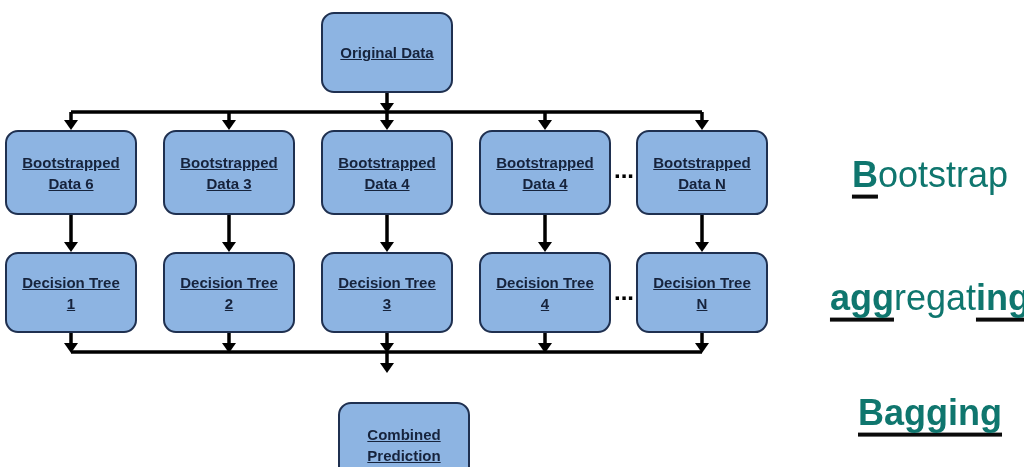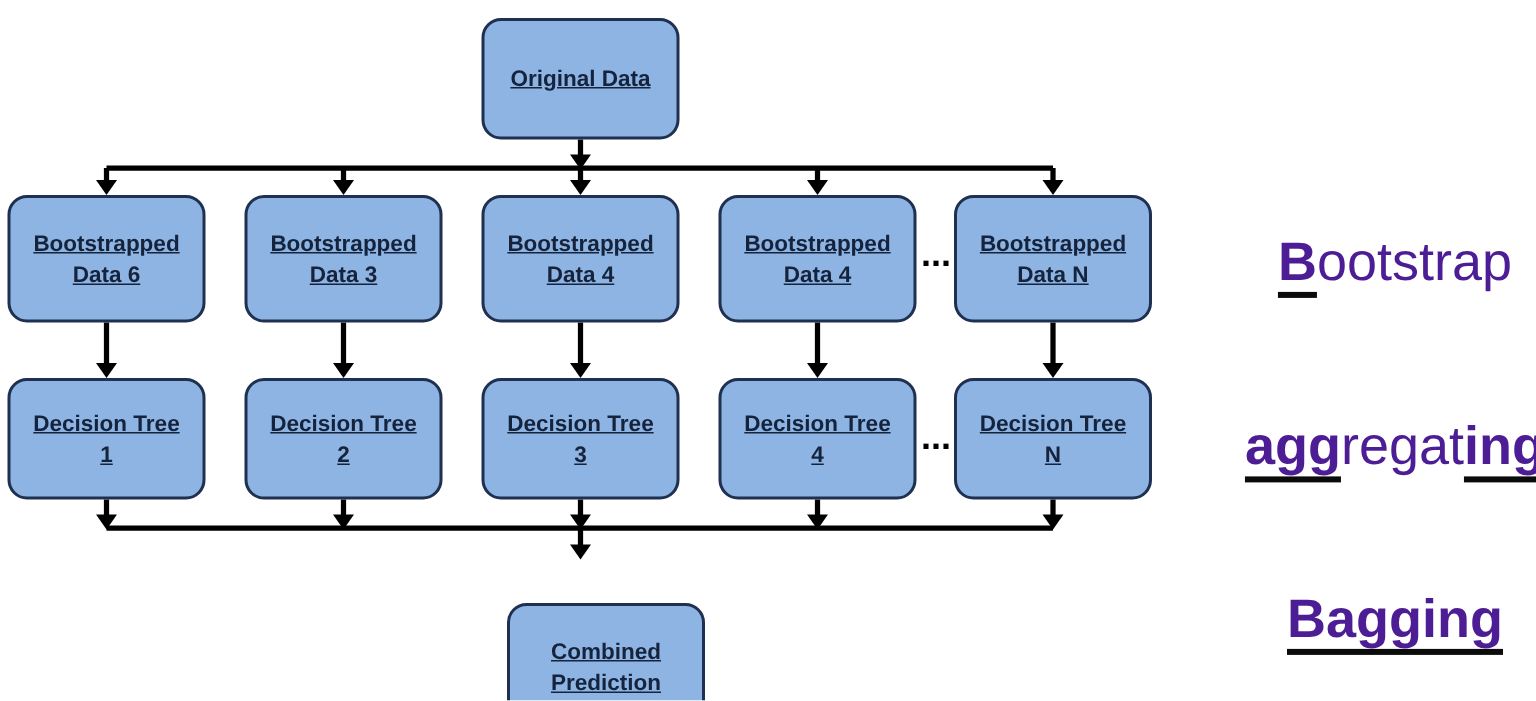--- a/index.html
+++ b/index.html
@@ -24,21 +24,21 @@
   }
   .ellipsis{
     position:absolute;
     width:26px;text-align:center;
     font-size:24px;font-weight:900;color:#000;
     letter-spacing:0px;line-height:24px;
   }
   .annotation{
     position:absolute;
     transform:translate(-50%,-50%);
-    font-size:36px;color:#4c1d95;
+    font-size:36px;color:#0f766e;
     white-space:nowrap;
   }
   .annotation .seg{display:inline-block;line-height:1.05;}
   .annotation .bu{
     font-weight:bold;
     border-bottom:4px solid #0b0b0b;
     padding-bottom:1px;
   }
 </style>
 </head>

